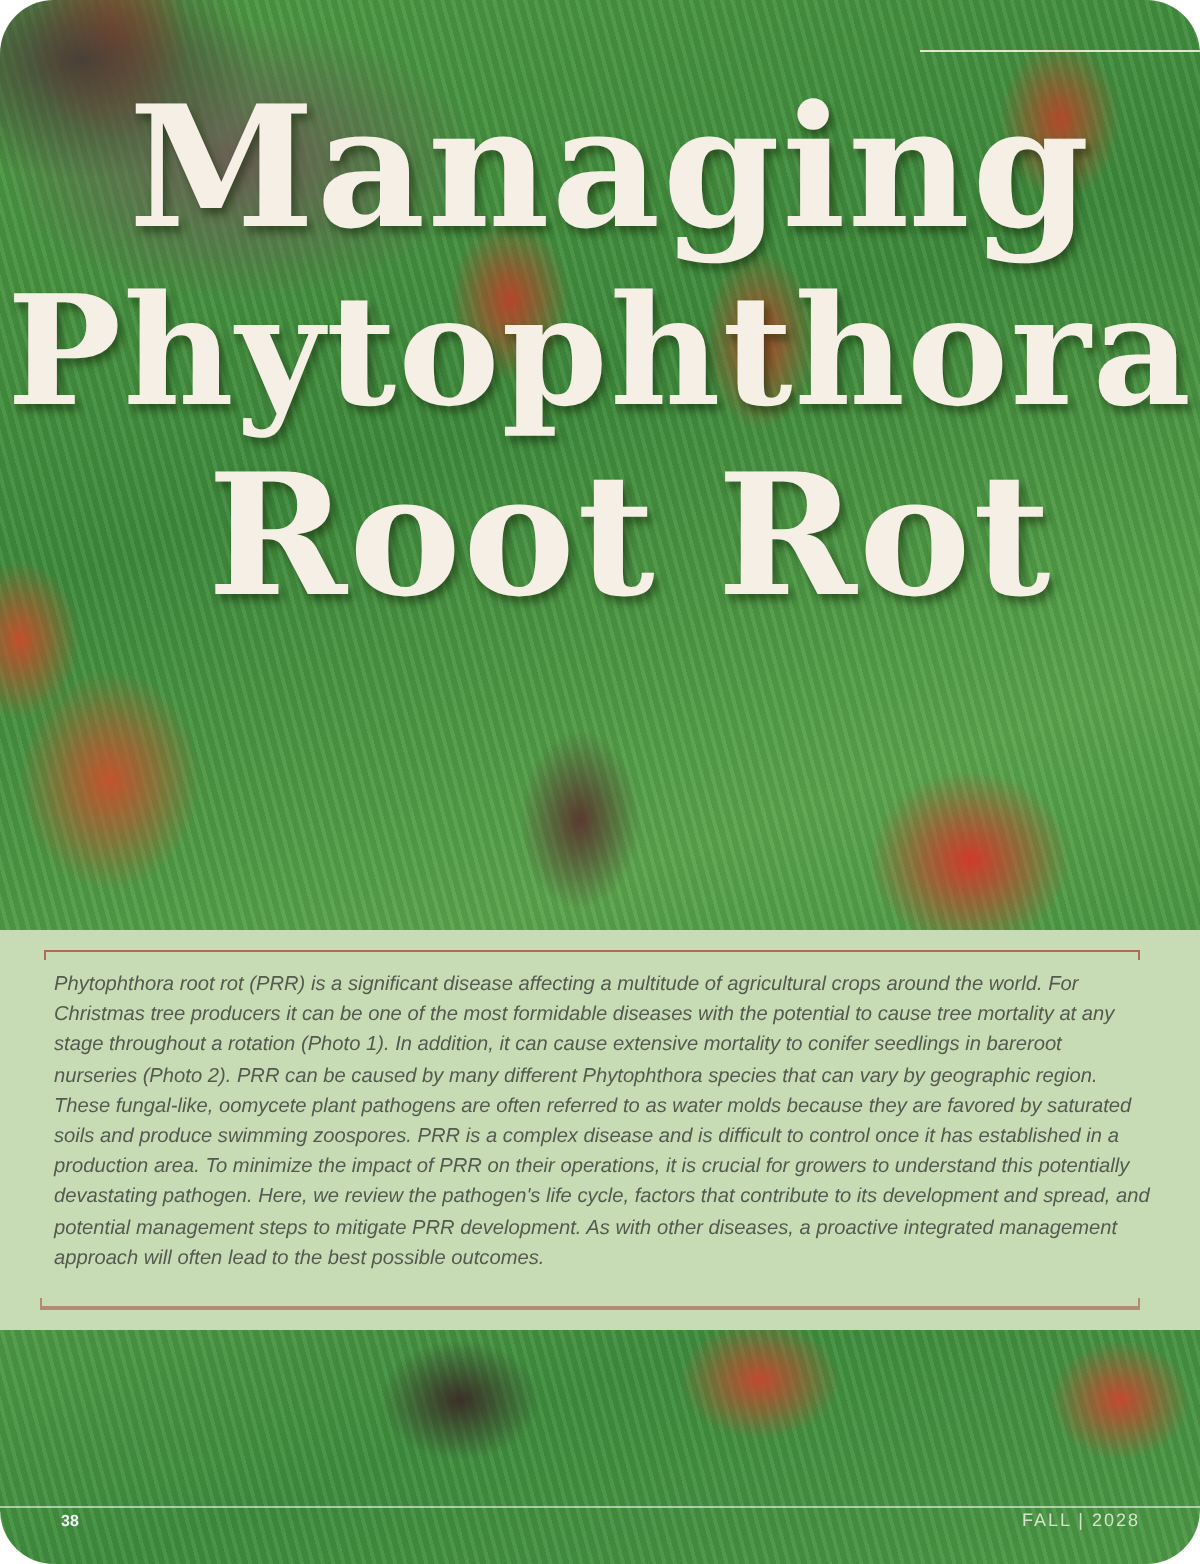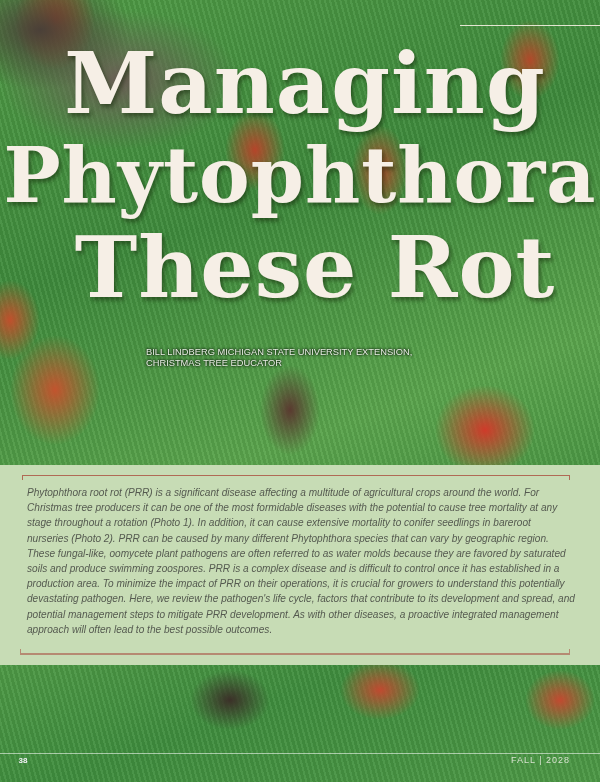--- a/index.html
+++ b/index.html
@@ -14,20 +14,21 @@
         radial-gradient(ellipse 30px 40px at 530px 60px, #b1492a 0%, rgba(177,73,42,0) 100%),
         radial-gradient(ellipse 30px 40px at 10px 320px, #c0502c 0%, rgba(192,80,44,0) 100%),
         radial-gradient(ellipse 45px 55px at 55px 390px, #c2542e 0%, rgba(194,84,46,0) 100%),
         radial-gradient(ellipse 50px 45px at 485px 430px, #cf3b2a 0%, rgba(207,59,42,0) 100%),
         radial-gradient(ellipse 30px 45px at 290px 410px, #5a3a30 0%, rgba(90,58,48,0) 100%),
         radial-gradient(ellipse 40px 30px at 380px 690px, #c04a30 0%, rgba(192,74,48,0) 100%),
         radial-gradient(ellipse 35px 30px at 560px 700px, #c24a30 0%, rgba(194,74,48,0) 100%),
         radial-gradient(ellipse 40px 30px at 230px 700px, #3b3028 0%, rgba(59,48,40,0) 100%),
         repeating-linear-gradient(75deg, rgba(255,255,255,0.05) 0 2px, rgba(0,0,0,0.06) 2px 5px),
         linear-gradient(160deg, #4f9a45 0%, #3e8a3c 30%, #5aa44c 55%, #3f8d3e 80%, #4d9946 100%);
+      border-radius: 27px;
     }
     .top-rule { position: absolute; left: 460px; top: 25px; width: 140px; height: 1px; background: rgba(255,245,235,0.85); }
     .title { position: absolute; left: 0; right: 0; top: 38px; text-align: center; color: #f6efe6;
       font-family: "DejaVu Serif", serif; font-weight: bold; letter-spacing: 1px;
       text-shadow: 2px 3px 4px rgba(20,40,10,0.55); margin: 0; }
     .title .line { display: block; line-height: 92px; }
     .title .l1 { font-size: 84px; padding-left: 10px; }
     .title .l2 { font-size: 76px; }
     .title .l3 { font-size: 84px; padding-left: 30px; }
     .authors { position: absolute; left: 146px; top: 347px; color: #e9f0e4; font-size: 9.3px; line-height: 11px;
@@ -35,41 +36,37 @@
     .authors .author { margin-bottom: 5px; }
     .panel { position: absolute; left: 0; top: 465px; width: 600px; height: 200px; background: #c7dcb5; }
     .panel-rule-top { position: absolute; left: 22px; right: 30px; top: 10px; height: 1px; background: #b06a55; }
     .panel-rule-top::before, .panel-rule-top::after { content: ""; position: absolute; top: 0; width: 1px; height: 5px; background: #b06a55; }
     .panel-rule-top::before { left: 0; } .panel-rule-top::after { right: 0; }
     .panel-rule-bottom { position: absolute; left: 20px; right: 30px; bottom: 10px; height: 2px; background: #b58a72; }
     .panel-rule-bottom::before, .panel-rule-bottom::after { content: ""; position: absolute; bottom: 0; width: 1px; height: 6px; background: #b58a72; }
     .panel-rule-bottom::before { left: 0; } .panel-rule-bottom::after { right: 0; }
     .intro { position: absolute; left: 27px; top: 20px; width: 548px; margin: 0; color: #555a50; font-style: italic; font-size: 10.1px; line-height: 15.2px; }
     .footer-rule { position: absolute; left: 0; right: 0; top: 753px; height: 1px; background: rgba(255,255,255,0.55); }
-    .page-num { position: absolute; left: 14px; top: 752px; width: 18px; height: 16px; color: #f2f0f6; font-size: 8px; font-weight: bold; text-align: center; line-height: 18px; }
+    .page-num { position: absolute; left: 26px; top: 752px; width: 18px; height: 16px; color: #f2f0f6; font-size: 8px; font-weight: bold; text-align: center; line-height: 18px; }
     .page-num::before { content: ""; position: absolute; left: 0; top: 0; border-left: 9px solid transparent; border-right: 9px solid transparent; border-bottom: 16px solid rgba(210,205,235,0.75); z-index: -1; }
     .issue { position: absolute; right: 30px; top: 755px; color: rgba(240,240,230,0.85); font-size: 9px; letter-spacing: 1px; }
   </style>
 </head>
 <body>
 
 <div class="page">
   <div class="top-rule"></div>
 
   <h1 class="title">
     <span class="line l1">Managing</span>
     <span class="line l2">Phytophthora</span>
-    <span class="line l3">These Rot</span>
+    <span class="line l3">Root Rot</span>
   </h1>
 
   <div class="authors">
-    <div class="author">
-      <div>BILL LINDBERG MICHIGAN STATE UNIVERSITY EXTENSION,</div>
-      <div>CHRISTMAS TREE EDUCATOR</div>
-    </div>
   </div>
 
   <div class="panel">
     <div class="panel-rule-top"></div>
     <p class="intro">Phytophthora root rot (PRR) is a significant disease affecting a multitude of agricultural crops around the world. For Christmas tree producers it can be one of the most formidable diseases with the potential to cause tree mortality at any stage throughout a rotation (Photo 1). In addition, it can cause extensive mortality to conifer seedlings in bareroot nurseries (Photo 2). PRR can be caused by many different Phytophthora species that can vary by geographic region. These fungal-like, oomycete plant pathogens are often referred to as water molds because they are favored by saturated soils and produce swimming zoospores. PRR is a complex disease and is difficult to control once it has established in a production area. To minimize the impact of PRR on their operations, it is crucial for growers to understand this potentially devastating pathogen. Here, we review the pathogen's life cycle, factors that contribute to its development and spread, and potential management steps to mitigate PRR development. As with other diseases, a proactive integrated management approach will often lead to the best possible outcomes.</p>
     <div class="panel-rule-bottom"></div>
   </div>
 
   <div class="footer-rule"></div>
   <div class="page-num">38</div>

